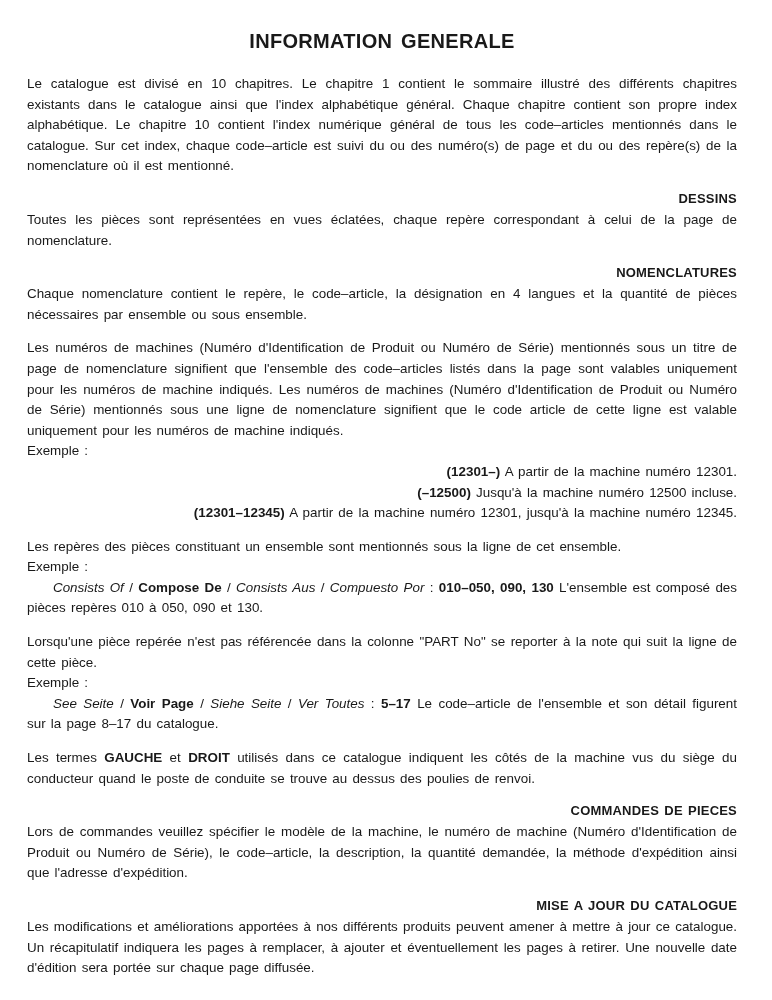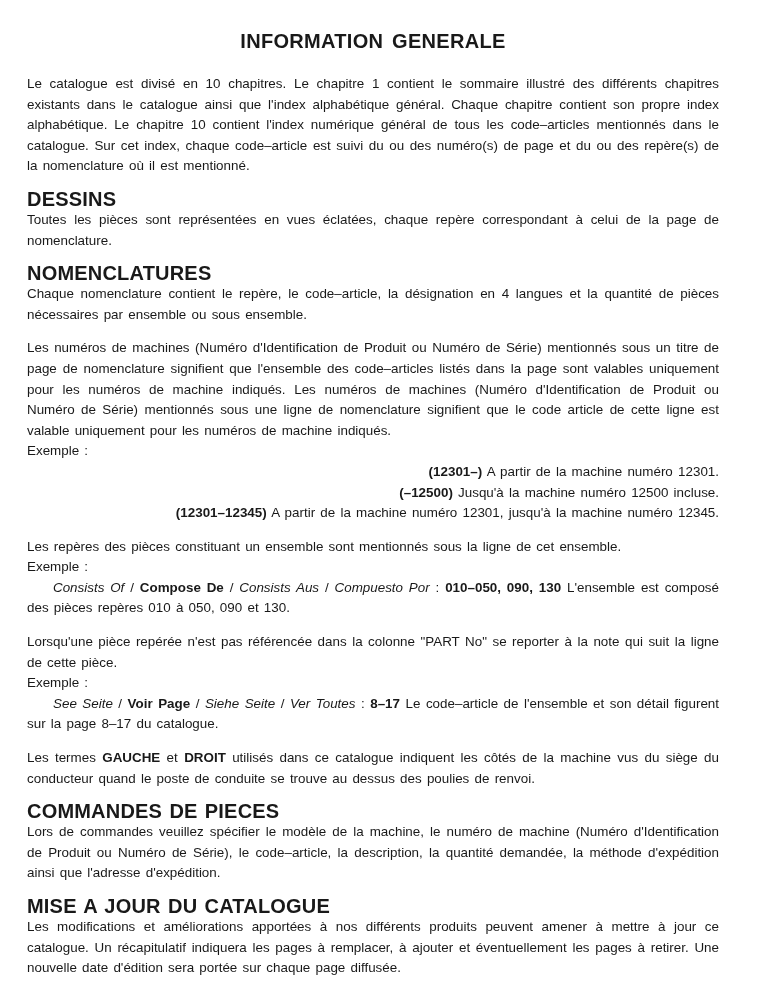--- a/index.html
+++ b/index.html
@@ -1,29 +1,29 @@
 <!DOCTYPE html>
 <html><head>
 <meta charset="utf-8">
 <style>
   html, body { margin: 0; padding: 0; background: #e8e8e4; }
   .page {
     width: 772px; height: 1000px; margin: 0 auto; background: #ffffff;
-    box-sizing: border-box; padding: 30px 53px 0 27px; overflow: hidden;
+    box-sizing: border-box; padding: 30px 35px 0 27px; overflow: hidden;
     font-family: "Liberation Sans", "DejaVu Sans", sans-serif;
     font-size: 13.4px; line-height: 20.6px; color: #191919;
     text-align: justify; word-spacing: 1.5px;
   }
   h1.doc-title {
     text-align: center; font-size: 20px; line-height: 22px;
     margin: 0 0 22px 0; font-weight: 700; letter-spacing: 0.3px; word-spacing: 3px;
   }
   h2.sec-heading {
-    font-size: 20px; line-height: 18px; margin: 0 0 2px 0;
-    font-weight: 700; letter-spacing: 0.2px; text-align: left;
+    font-size: 13px; line-height: 18px; margin: 0 0 2px 0;
+    font-weight: 700; letter-spacing: 0.2px; text-align: right;
   }
   p.para { margin: 0 0 13px 0; }
   p.tight { margin: 0; }
   .example-label { margin: 0; }
   .examples { padding-left: 26px; text-align: right; }
   .example-line { white-space: nowrap; }
   .block { margin: 0 0 13px 0; }
   .indent { text-indent: 26px; }
   b { font-weight: 700; }
   i { font-style: italic; margin-top: 16px; }
@@ -55,21 +55,21 @@
 
   <div class="block">
     <p class="tight">Les repères des pièces constituant un ensemble sont mentionnés sous la ligne de cet ensemble.</p>
     <div class="example-label">Exemple :</div>
     <p class="tight indent"><i>Consists Of</i><span> / </span><b>Compose De</b><span> / </span><i>Consists Aus</i><span> / </span><i>Compuesto Por</i><span> : </span><b>010–050, 090, 130</b><span> L'ensemble est composé des pièces repères 010 à 050, 090 et 130.</span></p>
   </div>
 
   <div class="block">
     <p class="tight">Lorsqu'une pièce repérée n'est pas référencée dans la colonne "PART No" se reporter à la note qui suit la ligne de cette pièce.</p>
     <div class="example-label">Exemple :</div>
-    <p class="tight indent"><i>See Seite</i><span> / </span><b>Voir Page</b><span> / </span><i>Siehe Seite</i><span> / </span><i>Ver Toutes</i><span> : </span><b>8–17</b><span>  Le code–article de l'ensemble et son détail figurent sur la page 8–17 du catalogue.</span></p>
+    <p class="tight indent"><i>See Seite</i><span> / </span><b>Voir Page</b><span> / </span><i>Siehe Seite</i><span> / </span><i>Ver Toutes</i><span> : </span><b>5–17</b><span>  Le code–article de l'ensemble et son détail figurent sur la page 8–17 du catalogue.</span></p>
   </div>
 
   <p class="para"><span>Les termes </span><b>GAUCHE</b><span> et </span><b>DROIT</b><span> utilisés dans ce catalogue indiquent les côtés de la machine vus du siège du conducteur quand le poste de conduite se trouve au dessus des poulies de renvoi.</span></p>
 
   <h2 class="sec-heading">COMMANDES DE PIECES</h2>
   <p class="para">Lors de commandes veuillez spécifier le modèle de la machine, le numéro de machine (Numéro d'Identification de Produit ou Numéro de Série), le code–article, la description, la quantité demandée, la méthode d'expédition ainsi que l'adresse d'expédition.</p>
 
   <h2 class="sec-heading">MISE A JOUR DU CATALOGUE</h2>
   <p class="para">Les modifications et améliorations apportées à nos différents produits peuvent amener à mettre à jour ce catalogue. Un récapitulatif indiquera les pages à remplacer, à ajouter et éventuellement les pages à retirer. Une nouvelle date d'édition sera portée sur chaque page diffusée.</p>
 

